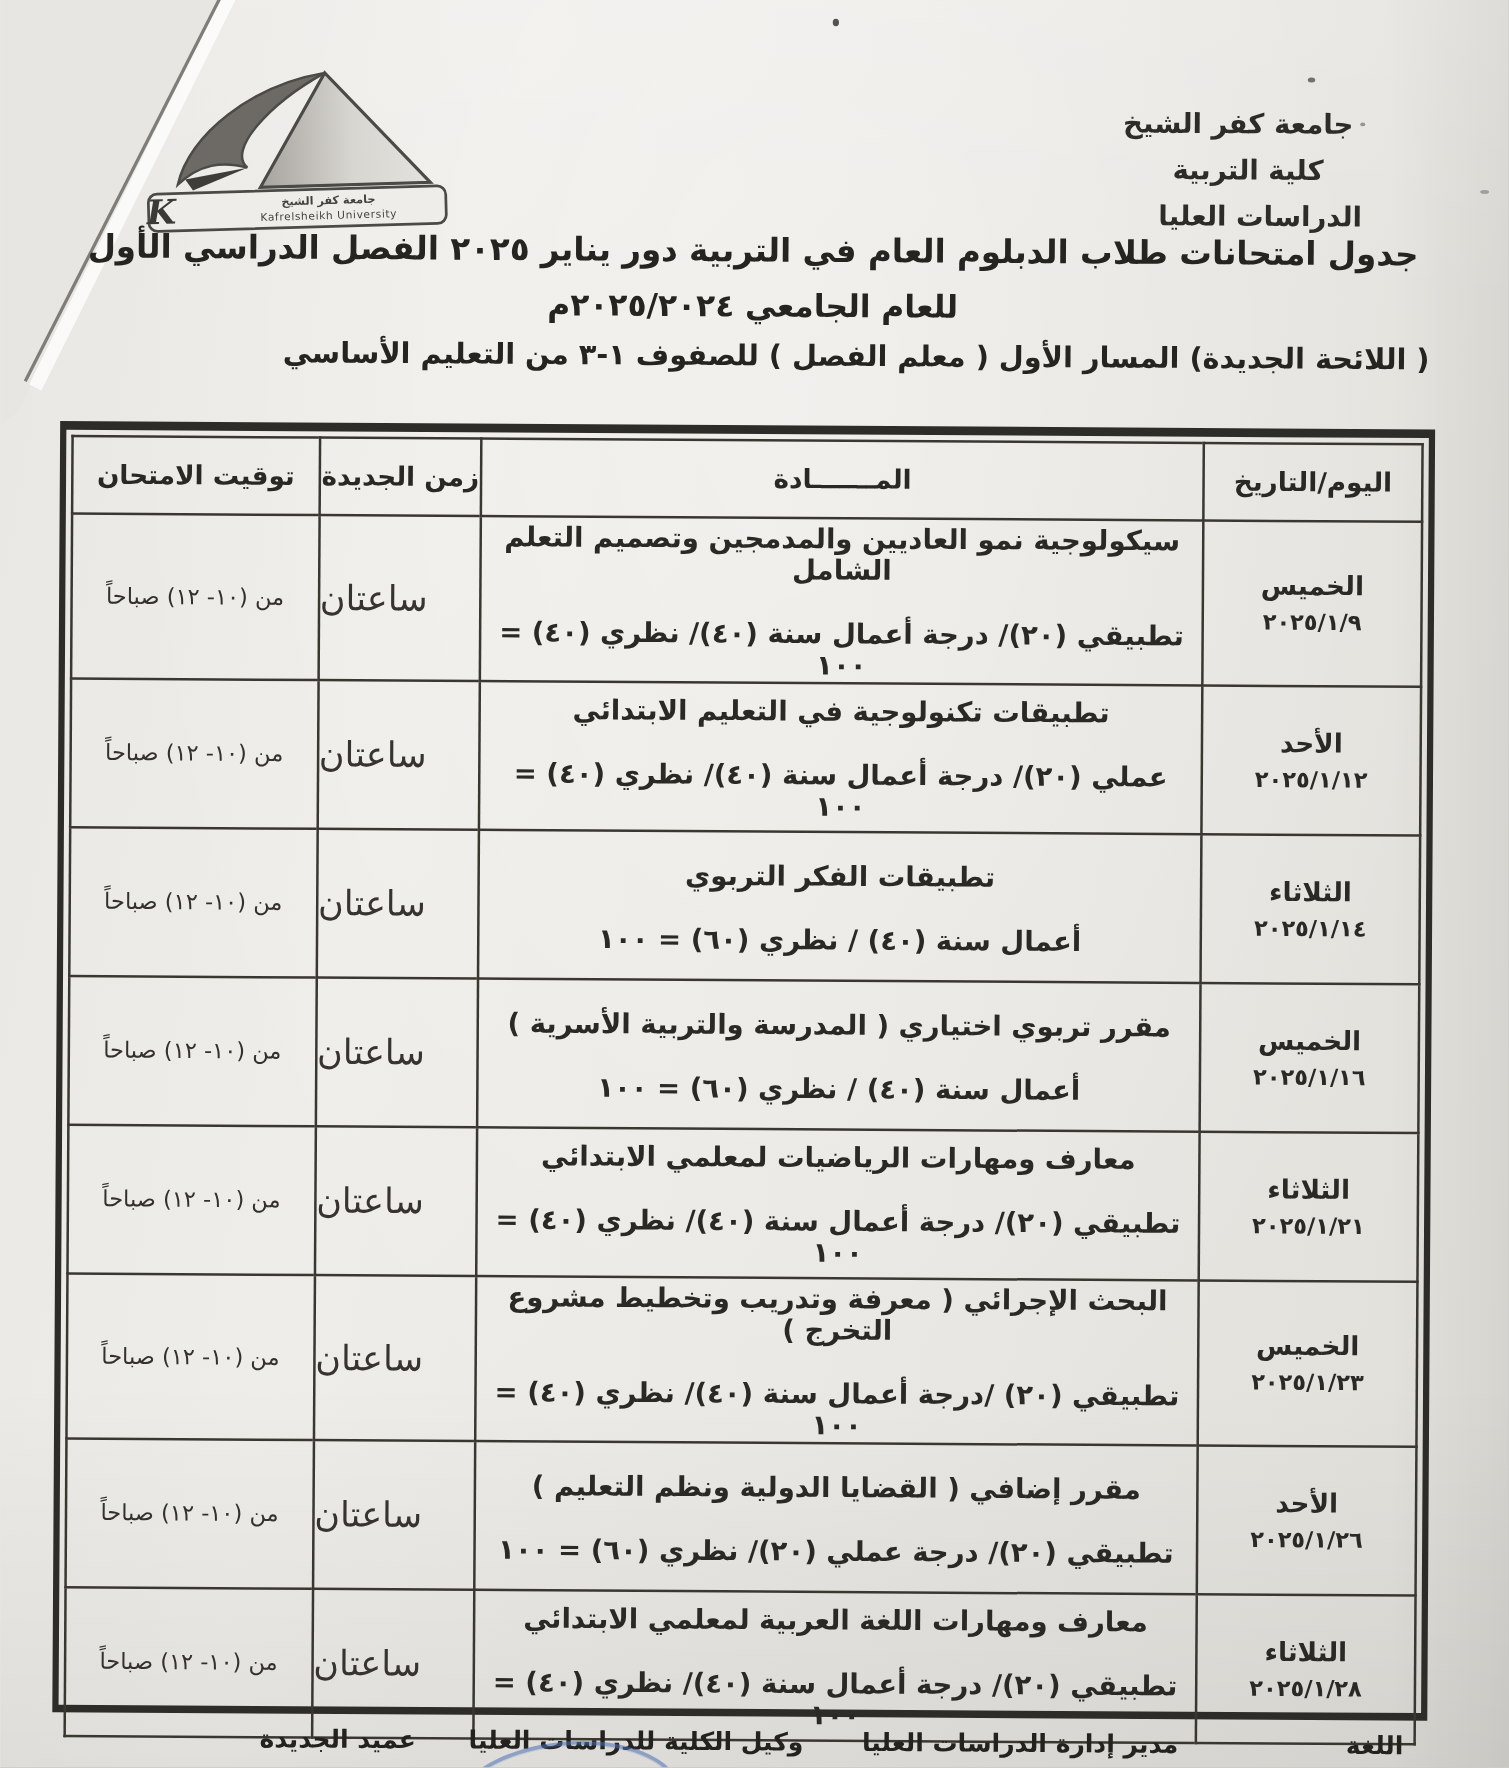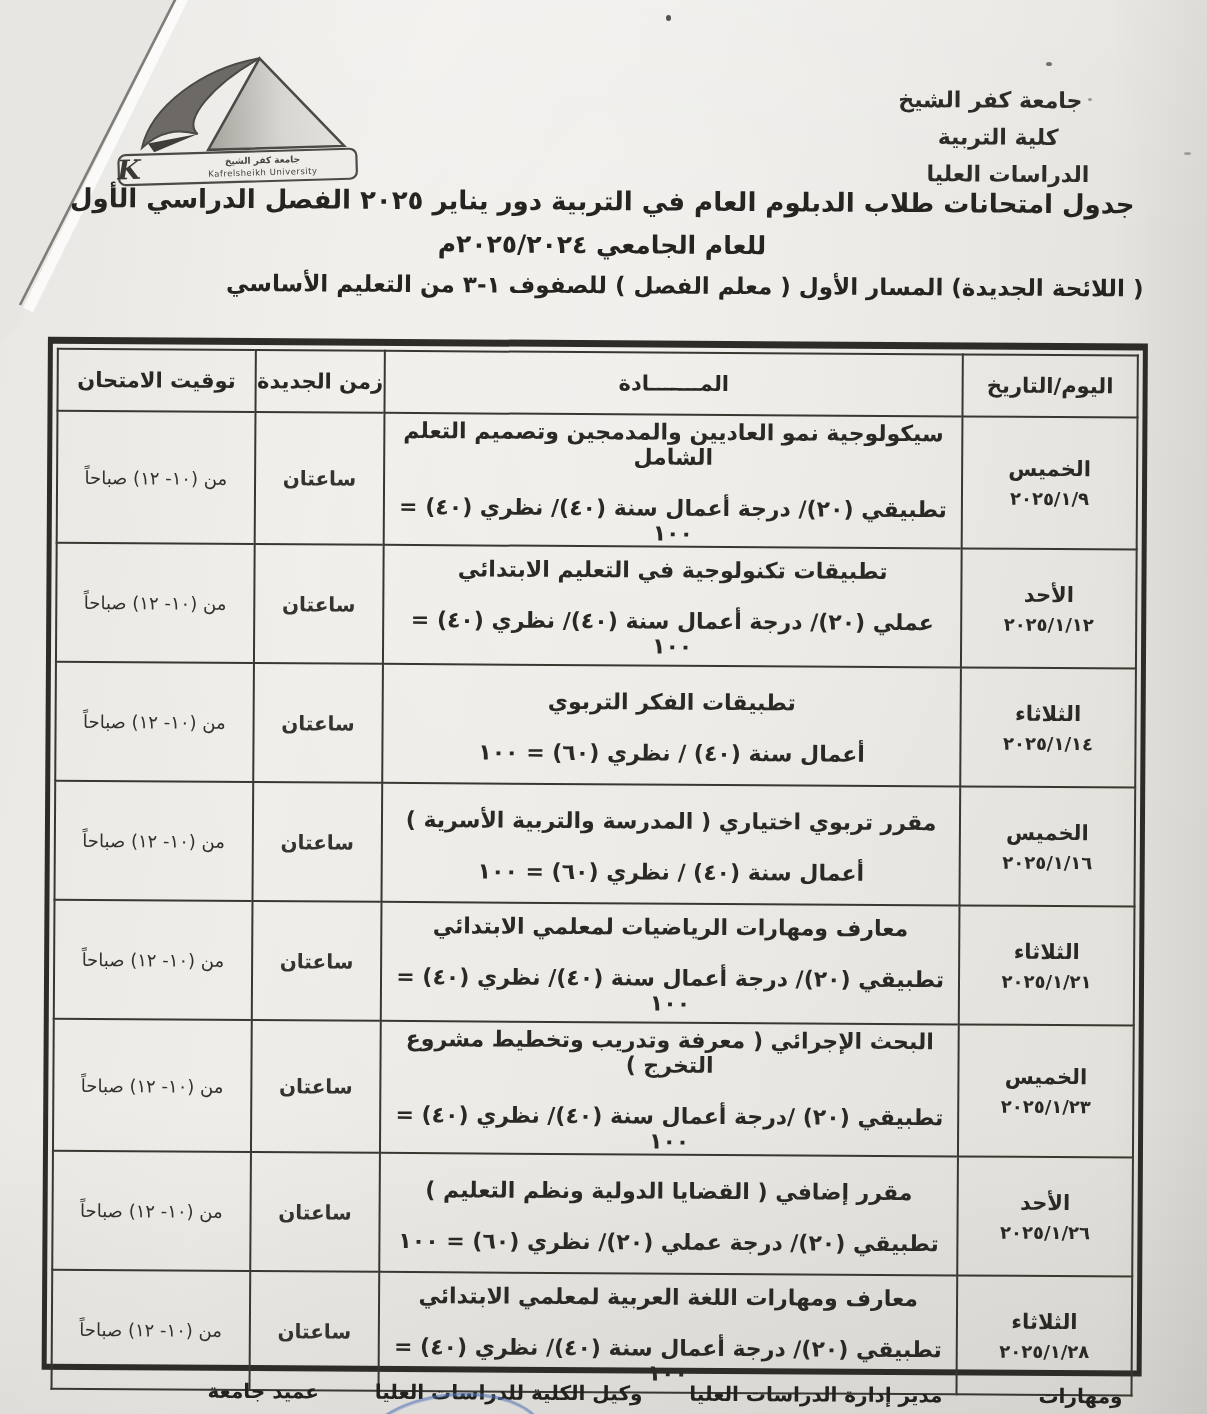--- a/index.html
+++ b/index.html
@@ -40,21 +40,21 @@
   .sched th,.sched td{border:2px solid #3a3731;padding:0;vertical-align:middle;}
   .sched thead tr{height:62px;}
   .sched tbody tr{height:119px;}
   .sched th{font-size:21px;font-weight:bold;color:#2a2824;}
   .c-date{text-align:center;}
   .c-date .day{font-size:21px;font-weight:bold;}
   .c-date .date{font-size:18px;font-weight:bold;margin-top:7px;letter-spacing:1px;}
   .c-subject{text-align:center;}
   .c-subject .s1{font-size:22px;font-weight:bold;margin:4px 8px 0;}
   .c-subject .s2{font-size:22px;font-weight:bold;margin:26px 8px 0;}
-  .c-duration{text-align:center;font-size:20px;font-weight:700;color:#37342f;}
+  .c-duration{text-align:left;font-size:28px;font-weight:400;color:#37342f;}
   .c-timing{text-align:center;font-size:18px;font-weight:500;color:#34312c;white-space:nowrap;}
 
   
   .footer{position:absolute;top:1378px;left:0;right:0;height:36px;font-weight:bold;font-size:20px;color:#24221e;}
   .footer span{position:absolute;white-space:nowrap;}
   .f-specialist{right:76px;}
   .f-director{right:256px;}
   .f-vice{right:556px;}
   .f-dean{left:216px;}
   .stamp{position:absolute;top:1391px;left:370px;width:178px;height:92px;
@@ -220,22 +220,22 @@
                 <div class="s2">تطبيقي (٢٠)/ درجة أعمال سنة (٤٠)/ نظري (٤٠) = ١٠٠</div>
               </td>
             <td class="c-duration">ساعتان</td>
             <td class="c-timing">من (١٠- ١٢) صباحاً</td>
           </tr>
         </tbody>
       </table>
     </div>
 
     <div class="footer">
-      <span class="f-specialist">ومهارات</span>
+      <span class="f-specialist">اللغة</span>
       <span class="f-director">مدير إدارة الدراسات العليا</span>
       <span class="f-vice">وكيل الكلية للدراسات العليا</span>
-      <span class="f-dean">عميد جامعة</span>
+      <span class="f-dean">عميد الجديدة</span>
     </div>
 
     <div class="stamp"></div>
 
   </div>
 </div>
 
 </body></html>

